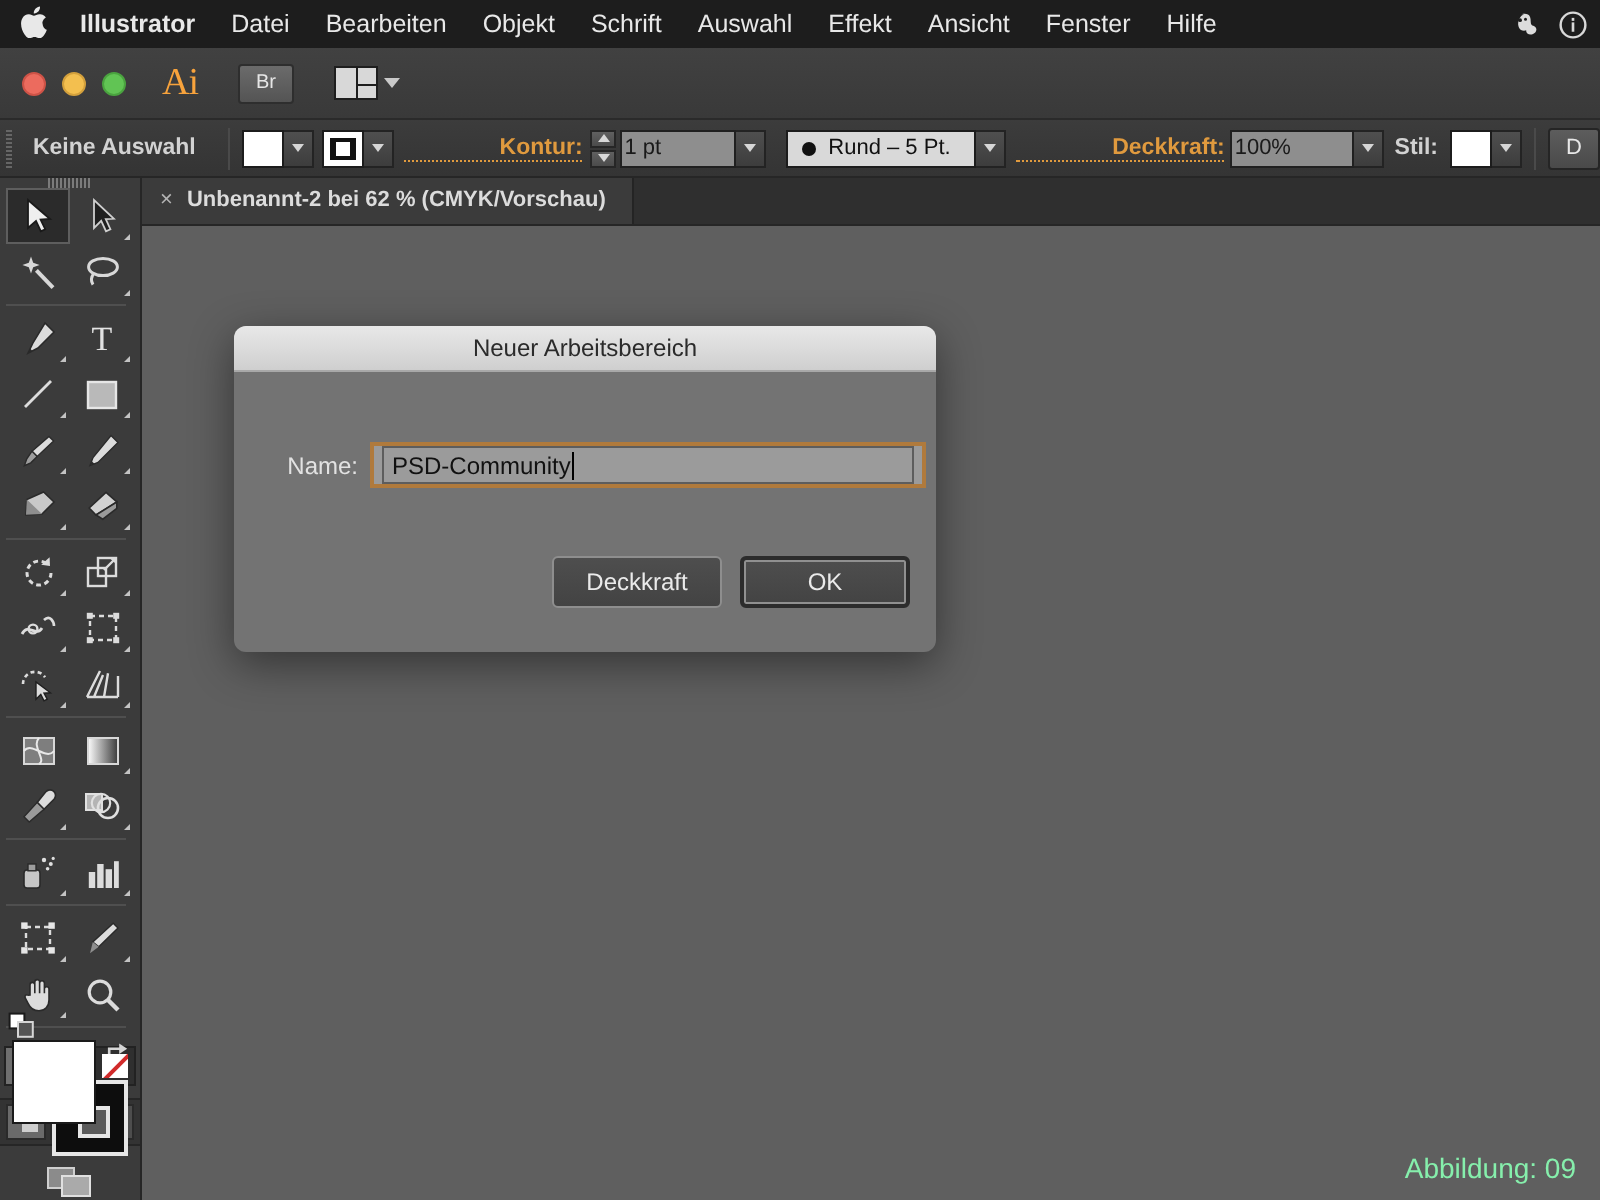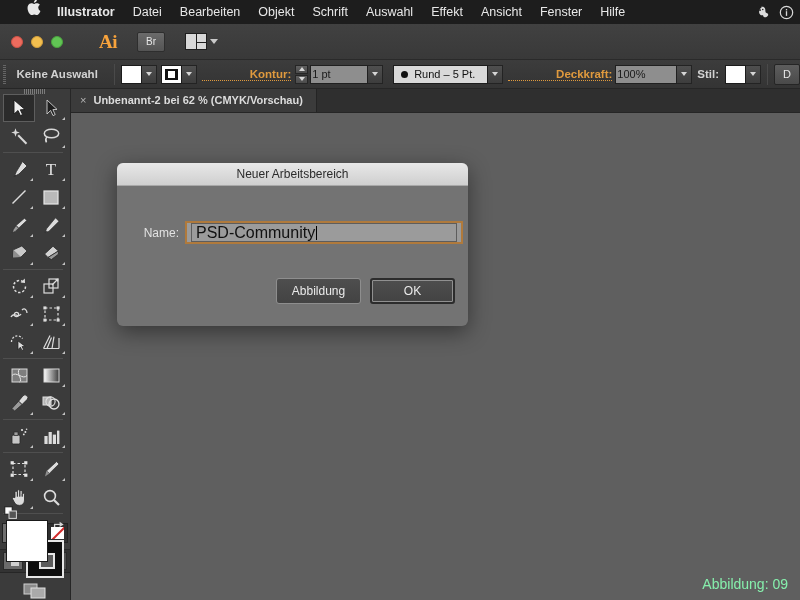--- a/index.html
+++ b/index.html
@@ -8,22 +8,22 @@
     background: #5f5f5f;
     font-family: "Liberation Sans", sans-serif;
     -webkit-font-smoothing: antialiased;
   }
   #app { position: relative; width: 800px; height: 600px; }
 
   
   .menubar {
     position: absolute; left: 0; top: 0; width: 800px; height: 24px;
     background: #1d1d1d;
-    display: flex; align-items: flex-start;
-    padding-left: 27px;
+    display: flex; align-items: center;
+    padding-left: 10px;
     z-index: 40;
   }
   .apple-logo {
     width: 14px; height: 16px; margin-right: 16px;
     position: relative; top: -1px;
   }
   .menu-item {
     color: #e8e8e8; font-size: 12.5px; padding: 0 9px;
     line-height: 24px; white-space: nowrap;
   }
@@ -41,21 +41,21 @@
     border-bottom: 1px solid #2a2a2a;
     display: flex; align-items: center;
     z-index: 30;
   }
   .traffic { display: flex; align-items: center; gap: 8px; margin-left: 11px; }
   .tl { width: 12px; height: 12px; border-radius: 50%; }
   .tl.red    { background: #ec6b5e; border: 1px solid #ce5347; }
   .tl.yellow { background: #f3bf4f; border: 1px solid #d3a03c; }
   .tl.green  { background: #61c454; border: 1px solid #4aa33f; }
   .ai-logo {
-    margin-left: 36px; color: #f8a33c; font-weight: bold;
+    margin-left: 18px; color: #f8a33c; font-weight: normal;
     font-size: 19px; letter-spacing: -0.5px;
     font-family: "Liberation Serif", serif;
   }
   .tb-btn {
     margin-left: 20px; height: 20px; min-width: 28px;
     background: linear-gradient(#6b6b6b, #545454);
     border: 1px solid #2e2e2e; border-radius: 2px;
     color: #e6e6e6; font-size: 10px;
     display: flex; align-items: center; justify-content: center;
     padding: 0 5px;
@@ -279,21 +279,21 @@
     width: 278px; height: 23px;
     background: #9b9b9b;
     border: 2px solid #b07a3c;
     display: flex; align-items: center;
     padding: 0 4px;
   }
   .dlg-input-inner {
     width: 100%; height: 19px; background: #9b9b9b;
     border: 1px solid #5d5d5d;
     display: flex; align-items: center; padding-left: 4px;
-    color: #111; font-size: 16px;
+    color: #111; font-size: 12px;
     position: relative;
   }
   .caret {
     display: inline-block; width: 1px; height: 14px;
     background: #000; margin-left: 1px;
   }
   .dlg-buttons {
     position: absolute; right: 13px; bottom: 22px;
     display: flex; gap: 9px;
   }
@@ -739,21 +739,21 @@
       <div class="dlg-row">
         <span class="dlg-label">Name:</span>
         <span class="dlg-input">
           <span class="dlg-input-inner">
             <span>PSD-Community</span>
               <span class="caret"></span>
           </span>
         </span>
       </div>
       <div class="dlg-buttons">
-        <span class="dlg-btn">Abbildung</span>
+        <span class="dlg-btn">Deckkraft</span>
         <span class="dlg-btn default">OK</span>
       </div>
     </div>
   </div>
 
   <div class="figlabel">Abbildung: 09</div>
 
 </div>
 
 </body></html>

